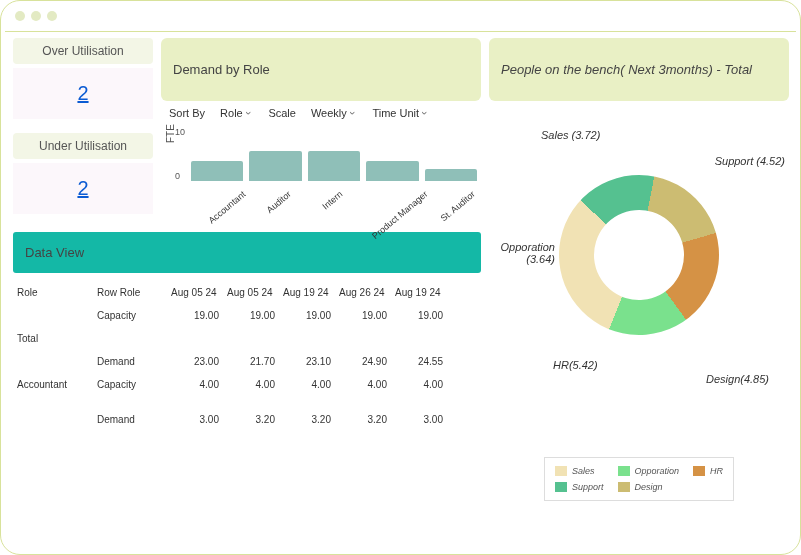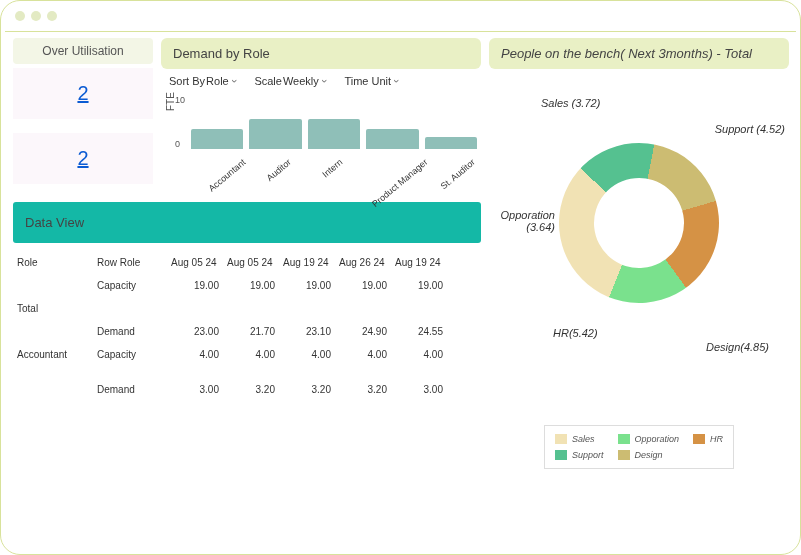--- a/index.html
+++ b/index.html
@@ -1,29 +1,29 @@
 <!DOCTYPE html>
 <html><head>
   <meta charset="utf-8">
   <style>
     * { box-sizing: border-box; margin: 0; padding: 0; }
     body { font-family: Arial, sans-serif; font-size: 11px; color: #333; background: #fff; width: 801px; }
     .window-wrap { border: 1px solid #d8e29b; border-radius: 20px; width: 801px; height: 555px; overflow: hidden; position: relative; }
     .traffic { display:flex; gap:6px; padding:10px 14px; }
     .dot { width:10px; height:10px; border-radius:50%; background:#e3eac3; }
     .divider { border-top: 1px solid #d8e29b; margin:0 4px; }
-    .hdr-green { background: #e9f0c5; border-radius: 6px; padding: 8px 12px; font-size: 13px; color:#444; }
+    .hdr-green { background: #e9f0c5; border-radius: 6px; padding: 24px 12px; font-size: 13px; color:#444; }
     .content { padding: 6px 12px 12px; display: grid; grid-template-columns: 140px 320px 300px; grid-template-rows: auto auto auto; gap: 8px; }
 
     .pill { background:#f3f6e6; border-radius:4px; padding:6px 10px; font-size:12px; color:#555; text-align:center; }
     .pill-num { background:#fcf7fb; font-size:20px; color:#0b5bd3; text-decoration:underline; padding:14px 0; text-align:center; margin-bottom:10px; }
     .left-col { display:flex; flex-direction:column; gap:4px; }
 
     .demand-block .controls { display:flex; gap:18px; align-items:center; padding:6px 8px 4px; font-size:11px; color:#333; }
-    .ctrl { display:flex; align-items:center; gap:1px; }
+    .ctrl { display:flex; align-items:center; gap:15px; }
     .chev::after { content:"›"; display:inline-block; transform:rotate(90deg); margin-left:4px; color:#777; }
 
     .barwrap { position:relative; height:100px; padding-left:30px; }
     .fte-lab { position:absolute; left:4px; top:20px; transform:rotate(-90deg); transform-origin:left top; font-size:10px; color:#555; }
     .ytick { position:absolute; left:14px; font-size:9px; color:#555; }
     .bars { position:absolute; left:30px; right:4px; bottom:42px; height:50px; display:flex; align-items:flex-end; gap:6px; }
     .bar { flex:1; background:#8fbfb8; border-radius:2px 2px 0 0; }
     .barlabs { position:absolute; left:30px; right:4px; bottom:0; height:42px; display:flex; }
     .blab { flex:1; font-size:9px; color:#333; display:flex; align-items:flex-start; justify-content:center; }
     .blab span { transform:rotate(-40deg); transform-origin:top right; white-space:nowrap; margin-top:8px; }
@@ -61,20 +61,21 @@
     <div class="dot"></div>
     <div class="dot"></div>
   </div>
   <div class="divider"></div>
 
   <div class="content">
 
     <div class="left-col">
       <div class="pill">Over Utilisation</div>
       <div class="pill-num">2</div>
+      <div class="pill">Under Utilisation</div>
       <div class="pill-num">2</div>
     </div>
 
     <div class="demand-block">
       <div class="hdr-green">Demand by Role</div>
       <div class="controls">
         <div class="ctrl">
           <span>Sort By</span>
           <span class="chev">Role</span>
         </div>

